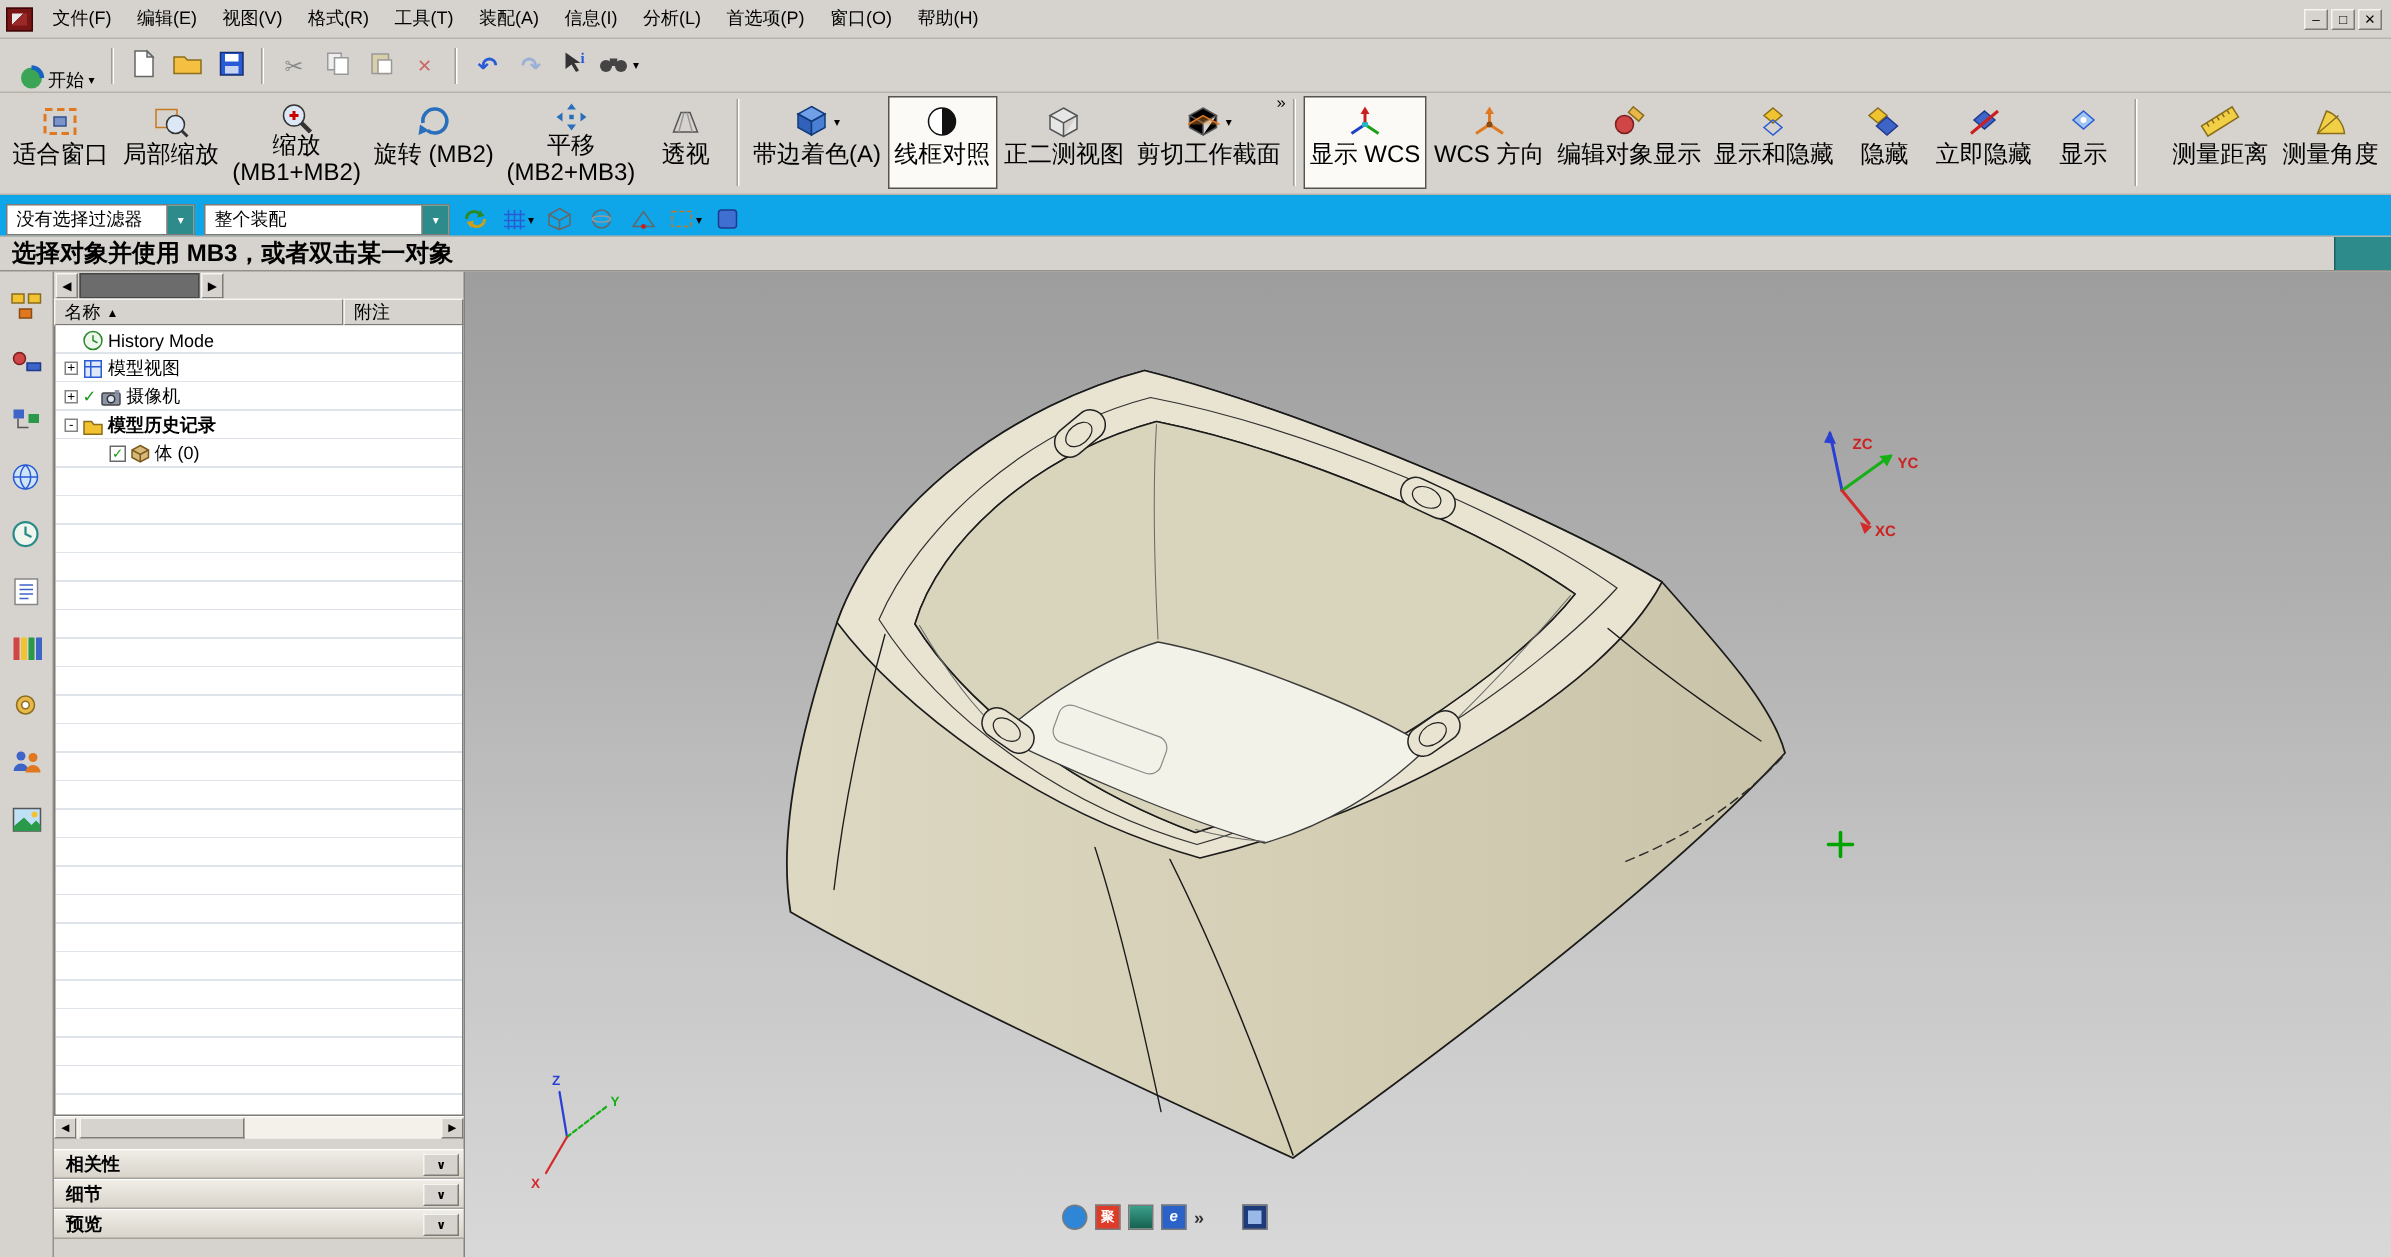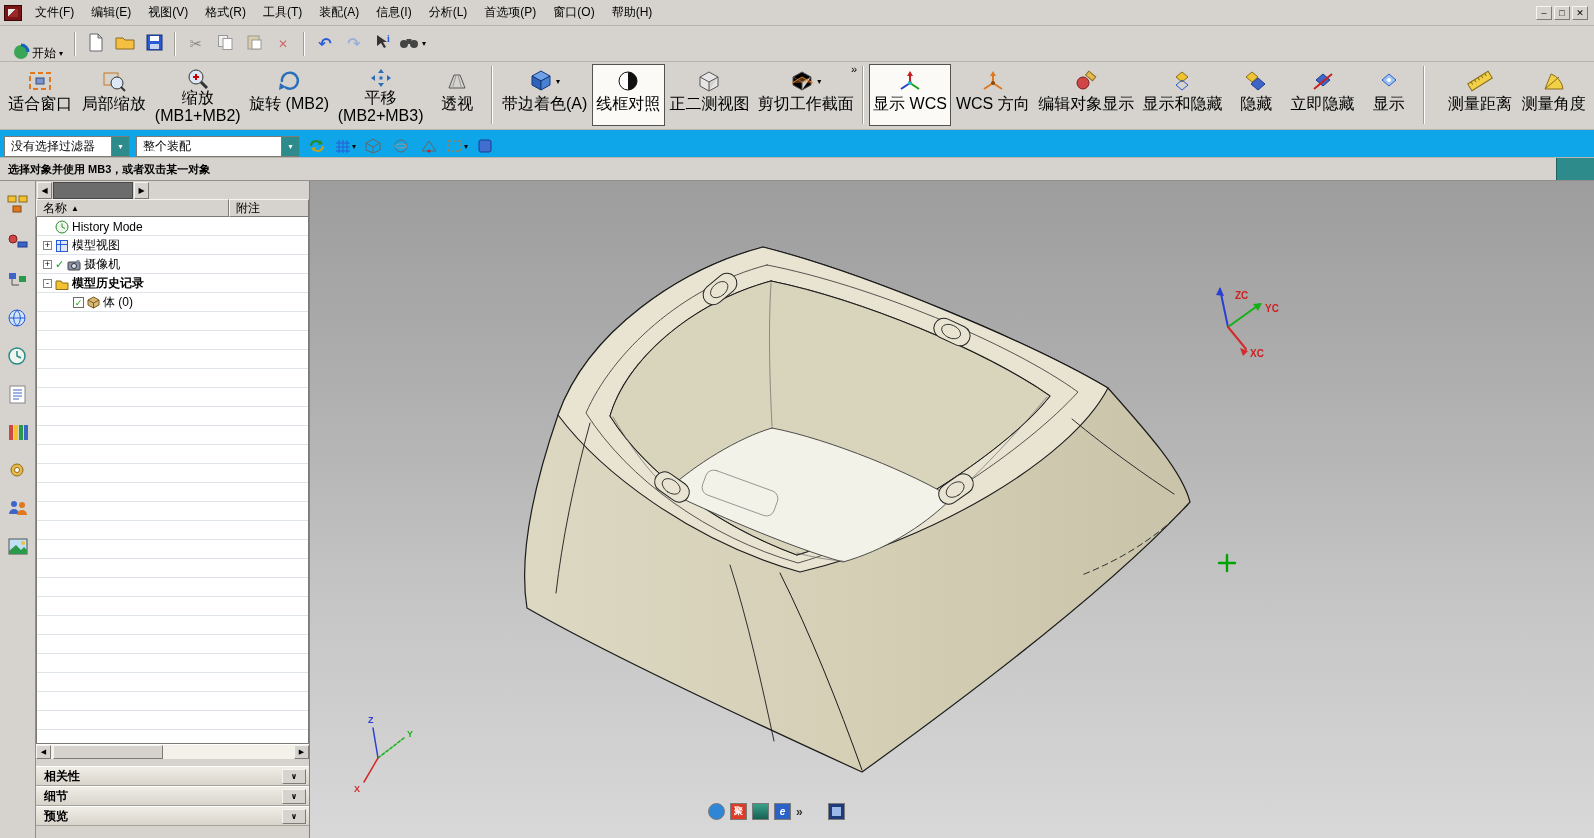--- a/index.html
+++ b/index.html
@@ -48,21 +48,21 @@
     background:#0ea5e9; border-bottom:1px solid #b7b4ac; }
   .combo { height:21px; display:flex; align-items:stretch; background:#fff;
     border:1px solid #7d7b75; }
   .combo .val { padding:2px 6px; white-space:nowrap; display:flex; align-items:center; }
   .combo .cbtn { width:18px; background:#2e8b8b; color:#fff; display:flex; align-items:center;
     justify-content:center; font-size:8px; border-left:1px solid #7d7b75; }
   .sicon { width:22px; height:22px; display:flex; align-items:center; justify-content:center; }
 
   
   .prompt { height:23px; display:flex; align-items:center; padding-left:8px; font-weight:bold;
-    background:#d6d3ce; border-bottom:1px solid #93908a; position:relative; font-size:11px; }
+    background:#d6d3ce; border-bottom:1px solid #93908a; position:relative; font-size:16px; }
   .handle { position:absolute; right:0; top:0; bottom:0; width:38px; background:#2e8b8b;
     border-left:1px solid #1d6060; }
 
   
   .main { flex:1; display:flex; min-height:0; }
 
   .resbar { width:36px; background:#d6d3ce; border-right:1px solid #93908a; display:flex;
     flex-direction:column; align-items:center; padding-top:12px; gap:16px; }
   .ricon { width:24px; height:22px; display:flex; align-items:center; justify-content:center; }
 

